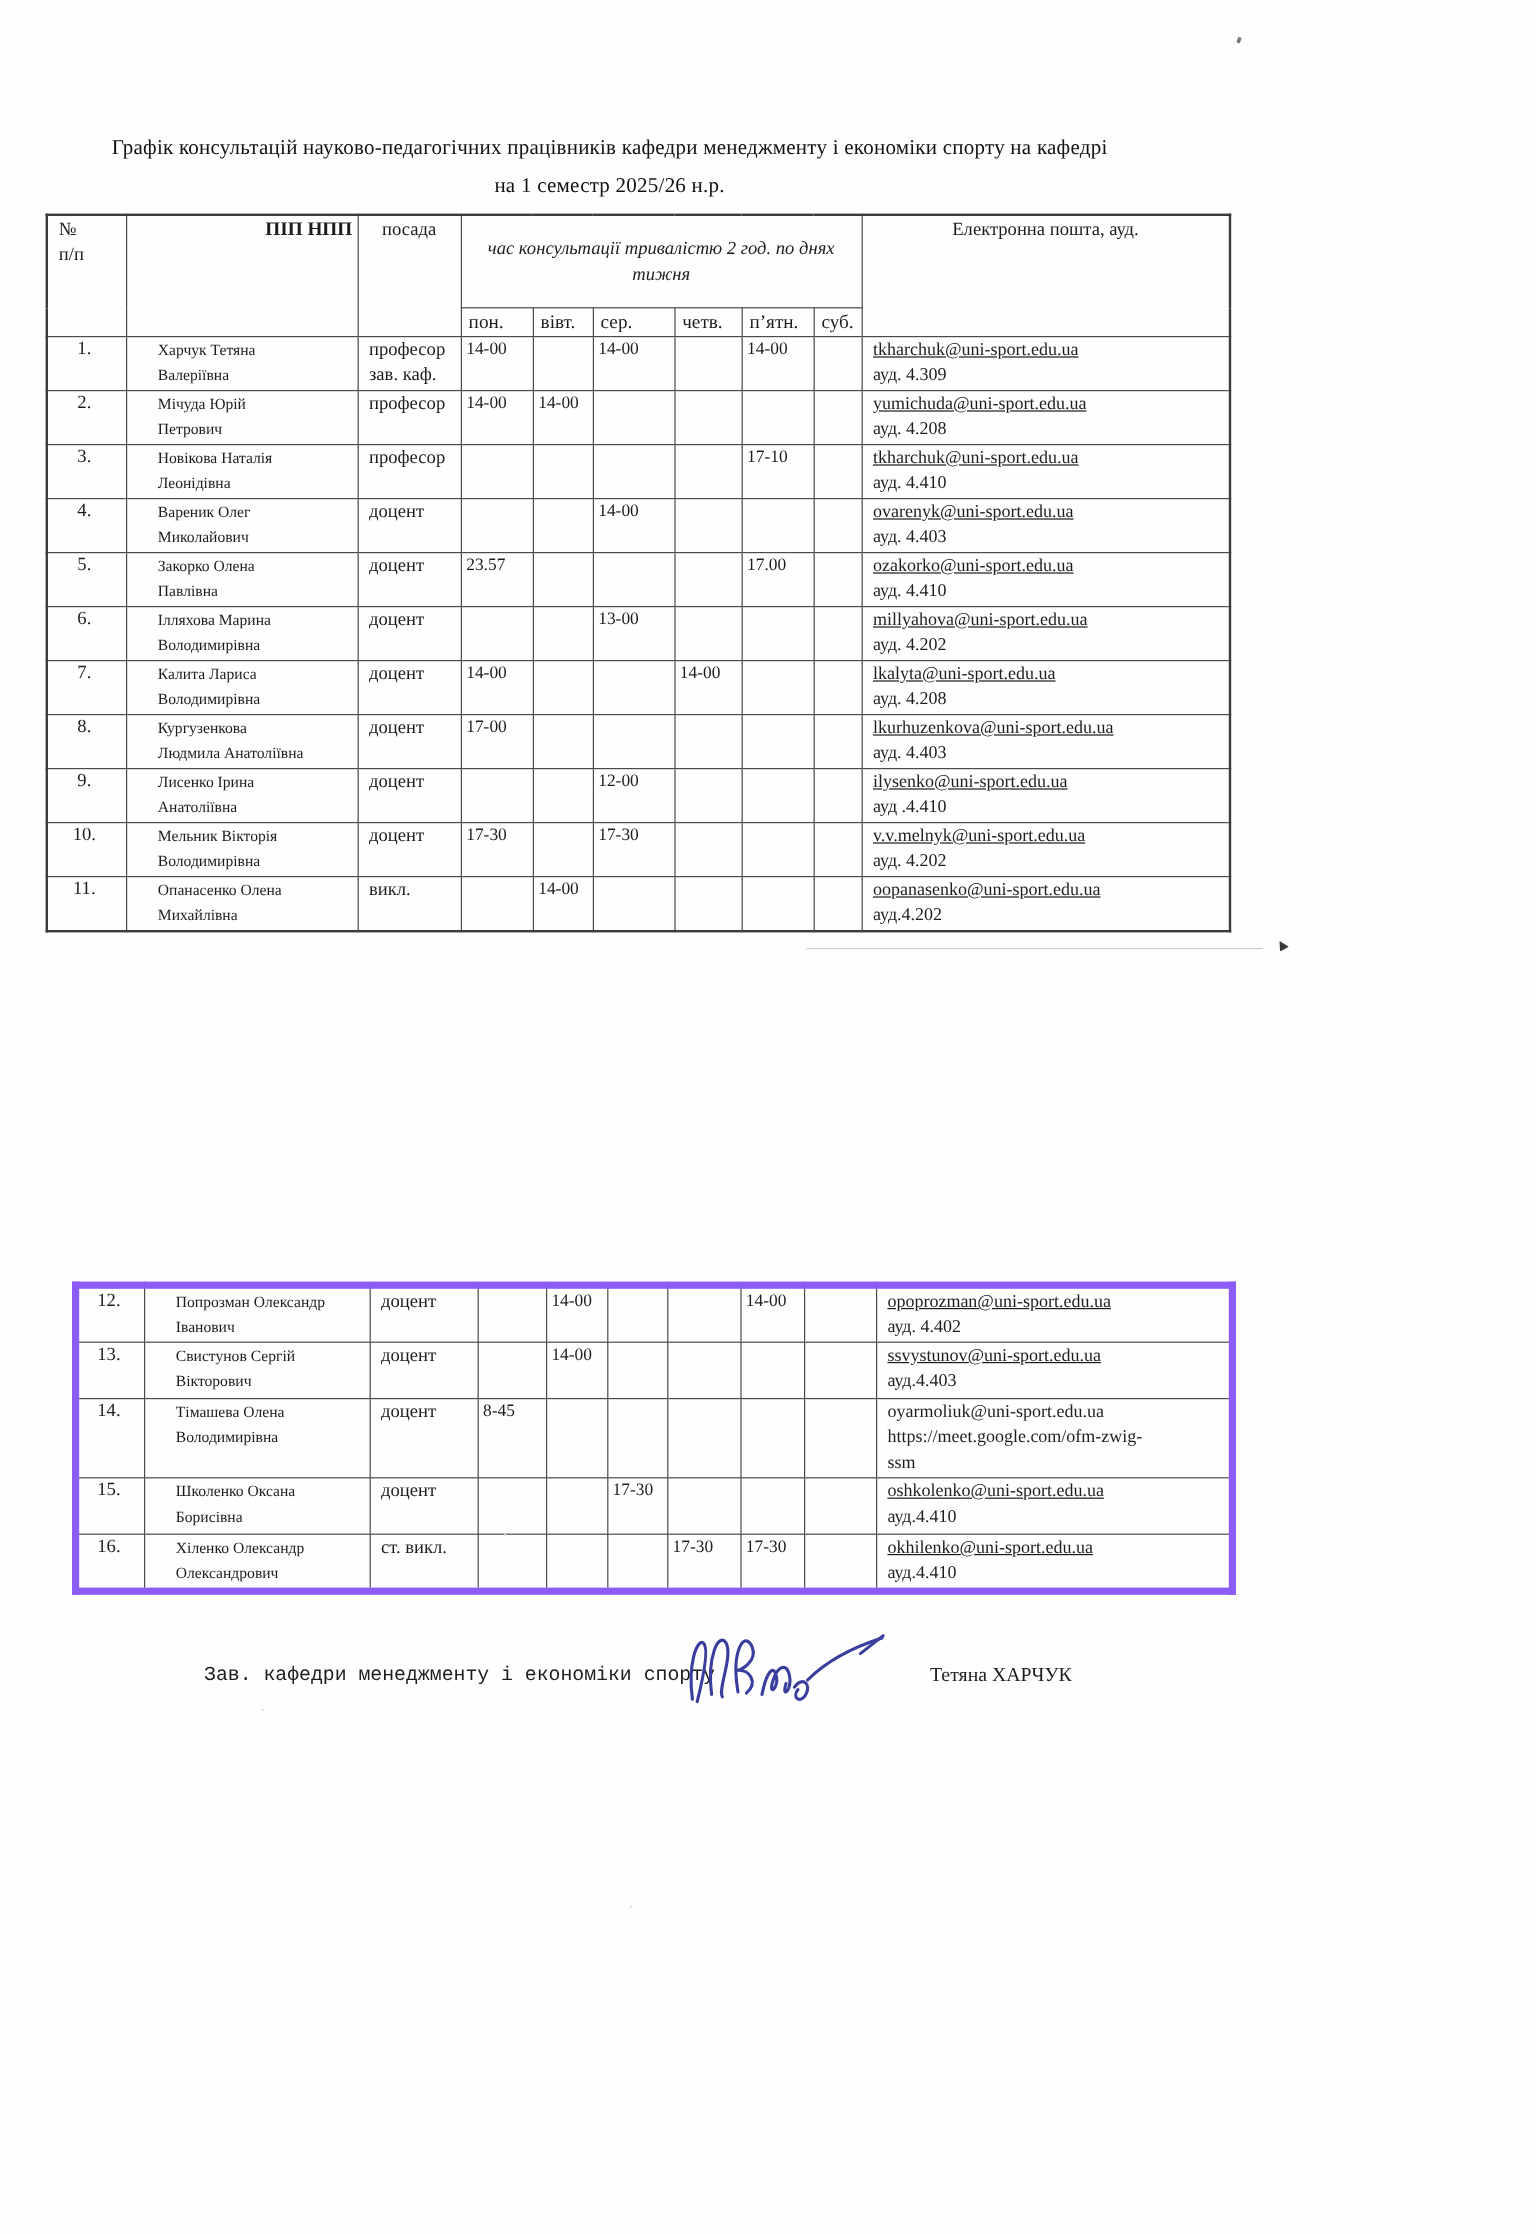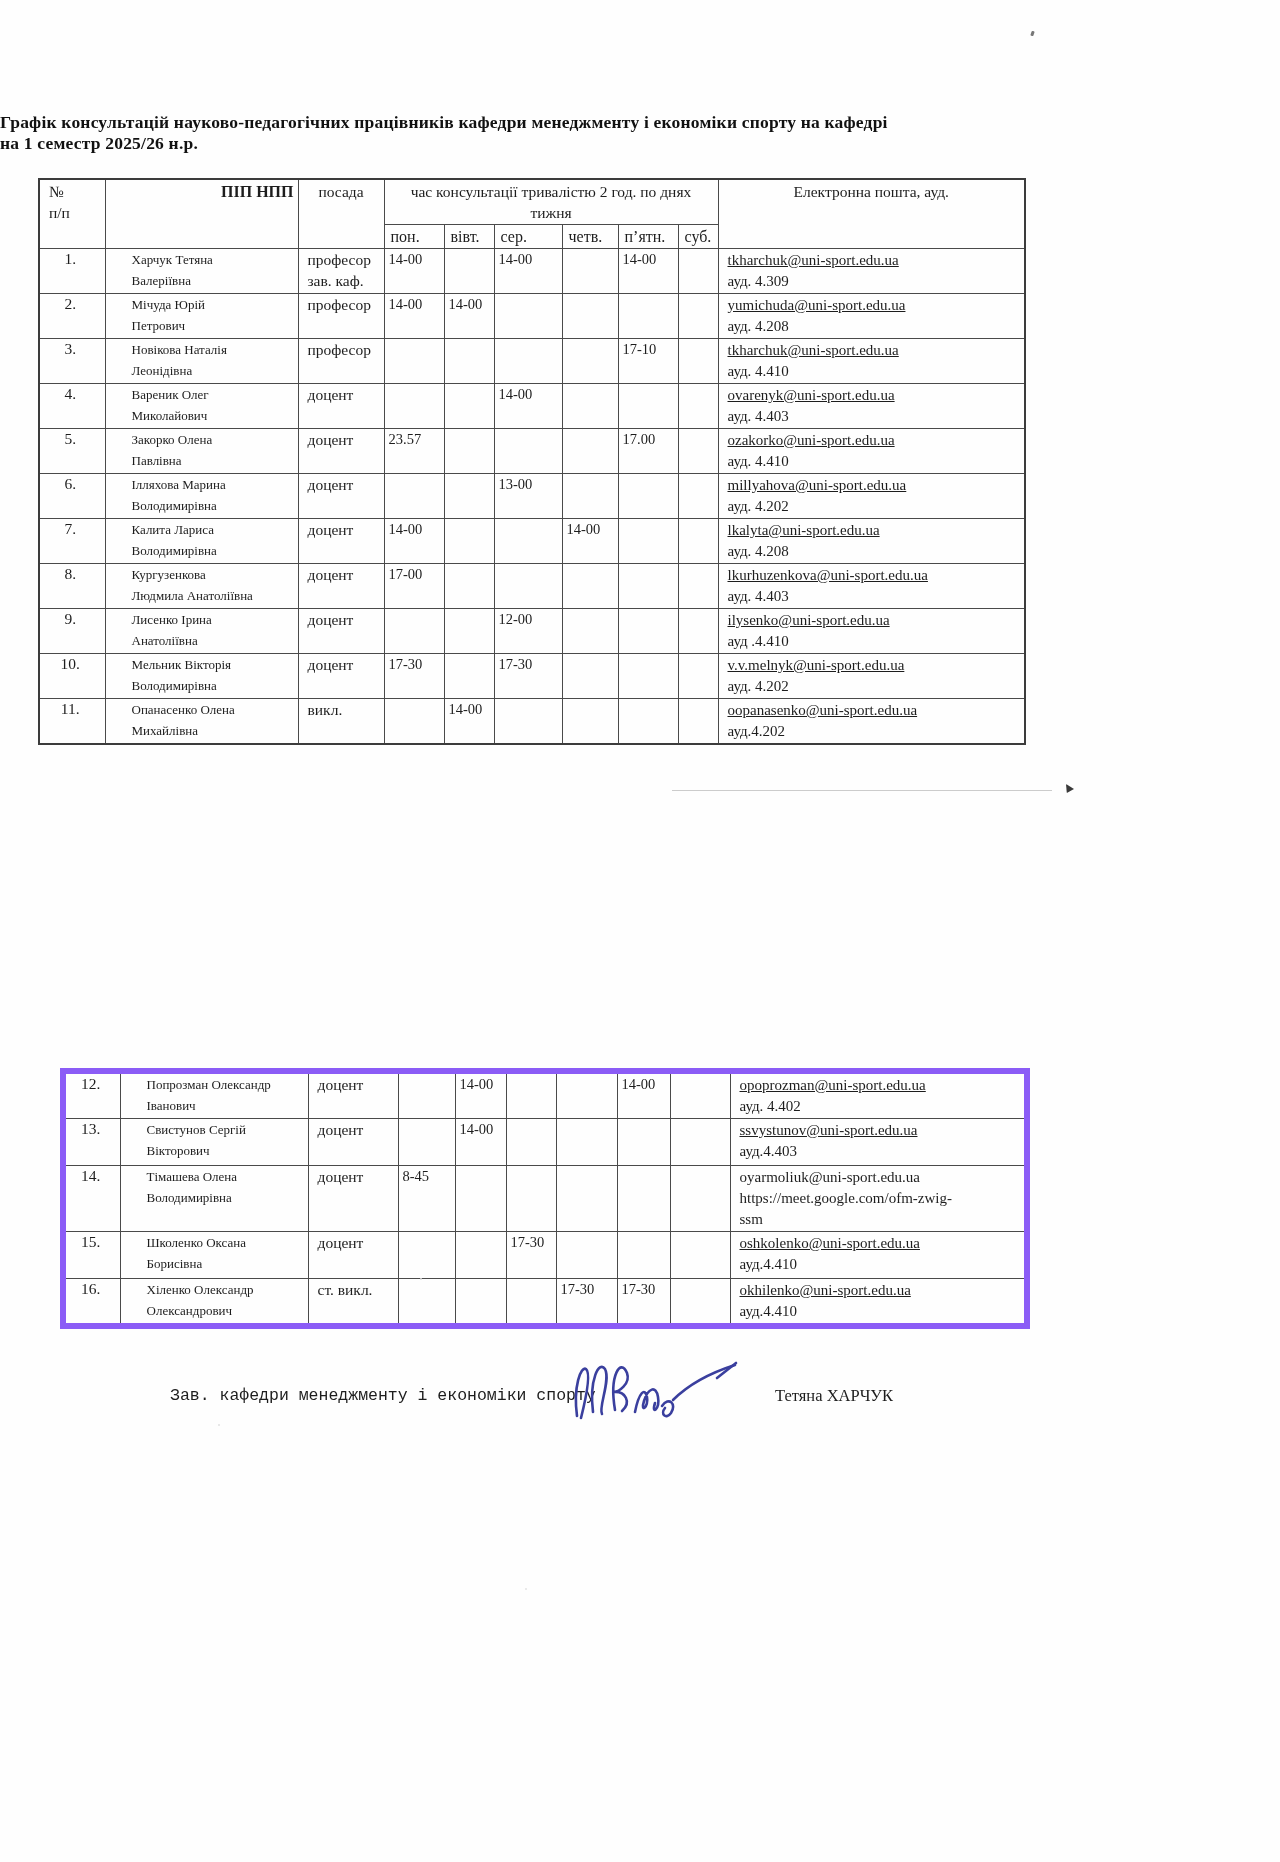--- a/index.html
+++ b/index.html
@@ -7,35 +7,35 @@
     position:relative;
     width:1280px;height:1862px;
     margin:0 auto;
     background:#fefefe;
     font-family:"Liberation Serif","DejaVu Serif",serif;
     color:#1d1d1d;
     overflow:hidden;
   }
   .doc-title{
     position:absolute;left:0;width:1016px;
-    font-weight:bold;font-size:17.5px;color:#111;
+    text-align:center;font-weight:normal;font-size:17.5px;color:#111;
     letter-spacing:.2px;
   }
   #title1{top:112px;}
-  #title2{top:133px;}
+  #title2{top:144px;}
 
   table{border-collapse:collapse;table-layout:fixed;position:absolute;background:#fefefe;}
   #table1{left:38px;top:178px;width:986px;border:2px solid #3c3c3c;}
   #table2{left:60px;top:1068px;width:964px;border:6px solid #8b5cf6;}
   th,td{border:1px solid #4a4a4a;vertical-align:top;padding:1px 4px;overflow:hidden;}
   th{font-weight:normal;font-size:15.5px;line-height:21px;}
   .h-num{text-align:left;padding-left:9px;}
   .h-name{font-weight:bold;text-align:right;font-size:16px;}
   .h-pos{text-align:center;}
-  .h-span{text-align:center;padding:1px 10px;}
+  .h-span{text-align:center;padding:17px 10px;font-style:italic;}
   .h-day{text-align:left;padding-left:6px;font-size:16px;height:21px;}
   .h-email{text-align:center;}
   #table1 tr.datarow{height:43px;}
   #table2 tr.datarow{height:47px;}
   .c-num{text-align:center;font-size:15.5px;padding-right:8px;}
   .c-name{font-size:13px;line-height:20.5px;padding-left:26px;}
   .c-pos{font-size:15.5px;line-height:20.5px;padding-left:9px;}
   .c-time{font-size:14.5px;padding-left:4px;padding-top:2px;}
   .c-email{font-size:15px;line-height:21px;padding-left:9px;}
   .c-email .u{text-decoration:underline;}

